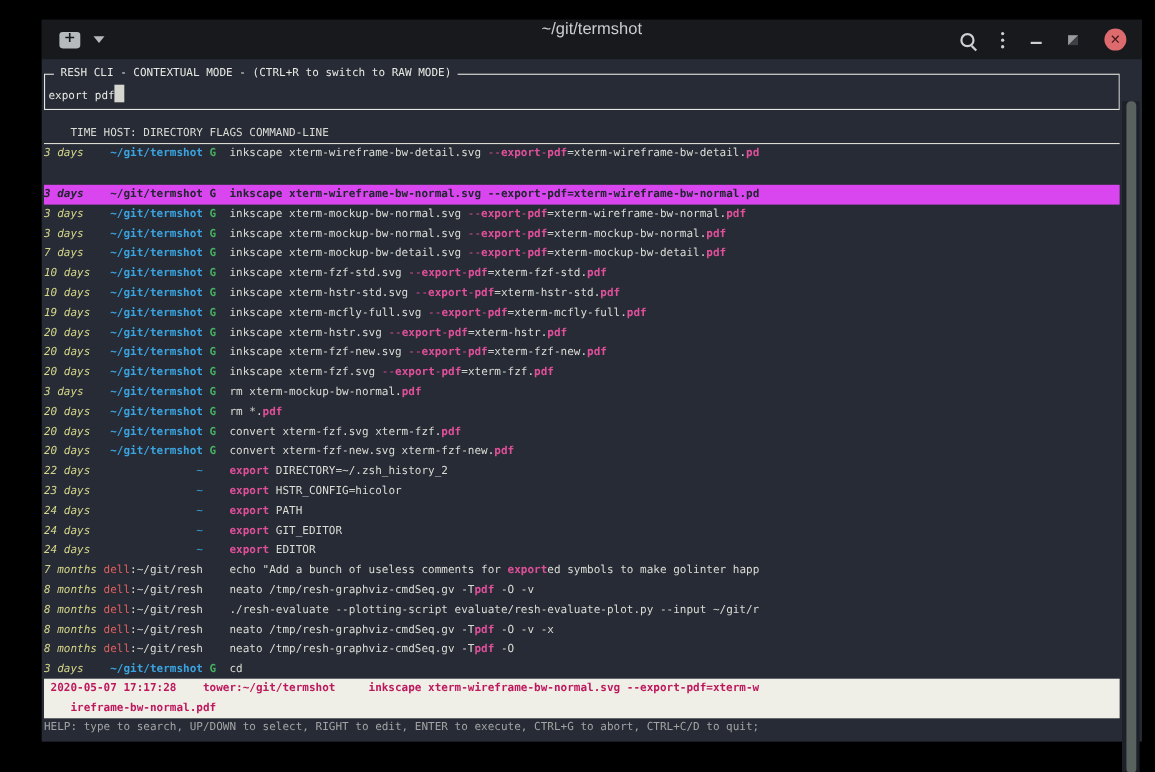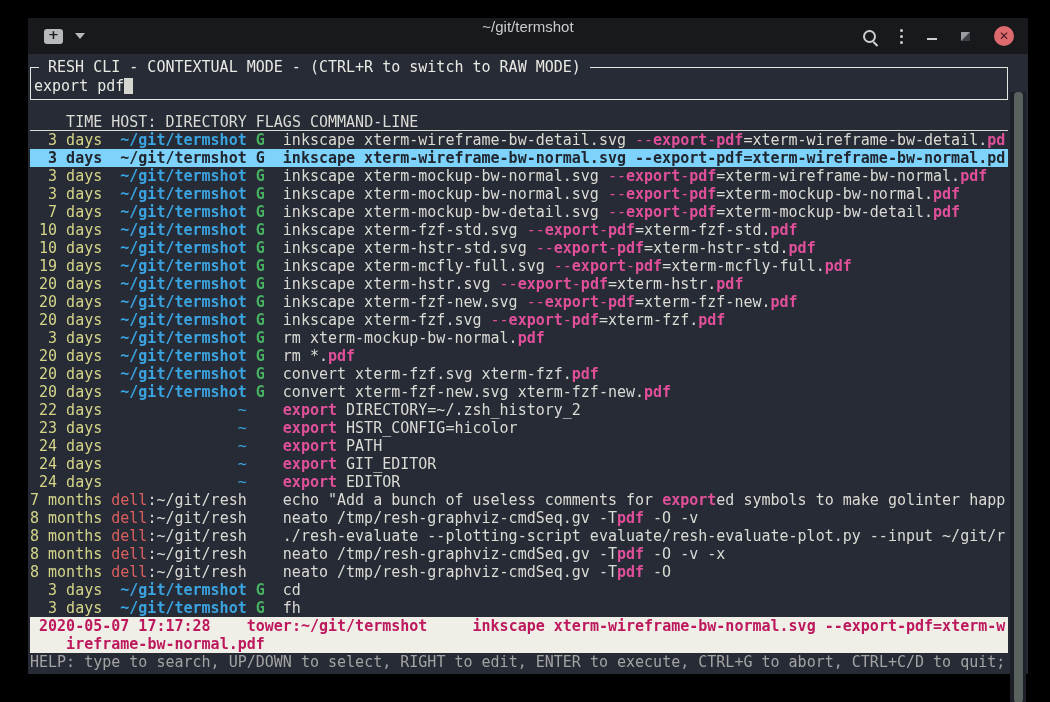--- a/index.html
+++ b/index.html
@@ -1,18 +1,18 @@
 <!DOCTYPE html>
 <html><head>
 <meta charset="utf-8">
 <style>
   html,body{margin:0;padding:0;background:#000;}
   .stage{position:relative;width:1050px;height:702px;background:#000;overflow:hidden;
          font-family:"DejaVu Sans Mono", monospace;}
-  .window{position:absolute;left:28px;top:18px;width:1000px;height:656px;background:#262b35;}
+  .window{position:absolute;left:38px;top:18px;width:1000px;height:656px;background:#262b35;}
 
   
   .titlebar{position:absolute;left:0;top:0;width:100%;height:36px;background:#17191d;}
   .tb-left{position:absolute;left:16px;top:0;height:36px;display:flex;align-items:center;gap:12px;}
   .term-icon{width:19px;height:15px;background:#b7babc;border-radius:3px;position:relative;}
   .term-icon:before{content:"+";position:absolute;left:0;top:-2px;width:100%;text-align:center;
         color:#17191d;font:bold 13px "DejaVu Sans",sans-serif;}
   .caret-down{width:0;height:0;border-left:5px solid transparent;border-right:5px solid transparent;
         border-top:6px solid #b7babc;}
   .tb-title{position:absolute;left:0;top:0;width:100%;height:36px;line-height:36px;text-align:center;
@@ -23,43 +23,43 @@
         transform:rotate(45deg);transform-origin:0 0;}
   .icon-kebab{display:flex;flex-direction:column;gap:3px;}
   .icon-kebab i{width:3px;height:3px;border-radius:50%;background:#cdd0d2;}
   .icon-min{width:10px;height:2px;background:#cdd0d2;margin-top:6px;}
   .icon-restore{width:9px;height:9px;background:linear-gradient(135deg,#9a9da0 48%,#3c3f43 52%);}
   .btn-close{width:20px;height:20px;border-radius:50%;background:#dd6b6e;color:#41191c;
         font:bold 12px/20px "DejaVu Sans",sans-serif;text-align:center;}
 
   
   .term{position:absolute;left:0;top:36px;width:100%;height:620px;background:#262b35;
-        font-size:15px;line-height:18px;color:#dbdbd5;}
+        font-size:10px;line-height:18px;color:#dbdbd5;}
   .content{position:absolute;left:2px;top:0;width:978px;height:100%;overflow:hidden;}
 
   .searchbox{position:absolute;left:0;top:13px;width:976px;height:31px;border:1px solid #e6e6e0;}
   .sb-title{position:absolute;left:8px;top:-10px;background:#262b35;white-space:pre;color:#e9e9e3;}
   .sb-input{position:absolute;left:3px;top:9px;white-space:pre;color:#e9e9e3;}
   .cursor{display:inline-block;width:9px;height:16px;background:#d6d6d0;vertical-align:-3px;}
 
   .header{position:absolute;left:0;top:59px;width:100%;height:18px;white-space:pre;
         border-bottom:1px solid #dbdbd5;box-sizing:border-box;color:#dbdbd5;}
   .rows{position:absolute;left:0;top:77px;width:100%;}
   .row{height:18px;white-space:pre;overflow:hidden;}
-  .row .time{display:inline-block;width:8ch;text-align:right;color:#d5d589;}
+  .row .time{display:inline-block;width:8ch;text-align:left;color:#d5d589;font-style:italic;}
   .row .dircol{display:inline-block;width:15ch;text-align:right;}
   .row .flag{display:inline-block;width:1ch;color:#47b161;font-weight:bold;}
   .host{color:#dd5f5f;}
   .dir-b{color:#3ba4e0;font-weight:bold;}
   .dir-c{color:#3ba4e0;}
   .dir-p{color:#dbdbd5;}
   .s-n{color:#dbdbd5;}
   .s-m{color:#e0509a;font-weight:bold;}
   .s-o{color:#e0509a;}
-  .row.sel{background:#7dd3fc;}
+  .row.sel{background:#d946ef;margin-top:19px;}
   .row.sel span{color:#21252e !important;font-weight:bold;}
 
   .statusbar{position:absolute;left:0;top:563px;width:978px;height:36px;background:#efeee7;
         color:#be185d;font-weight:bold;}
   .statusbar div{height:18px;white-space:pre;overflow:hidden;}
   .helpline{position:absolute;left:0;top:599px;width:100%;height:18px;white-space:pre;
         overflow:hidden;color:#a3a3a3;}
 
   .scroll-track{position:absolute;right:2px;top:38px;width:16px;height:614px;background:#1d2027;}
   .scroll-thumb{position:absolute;right:5px;top:38px;width:9px;height:611px;background:#59625f;

